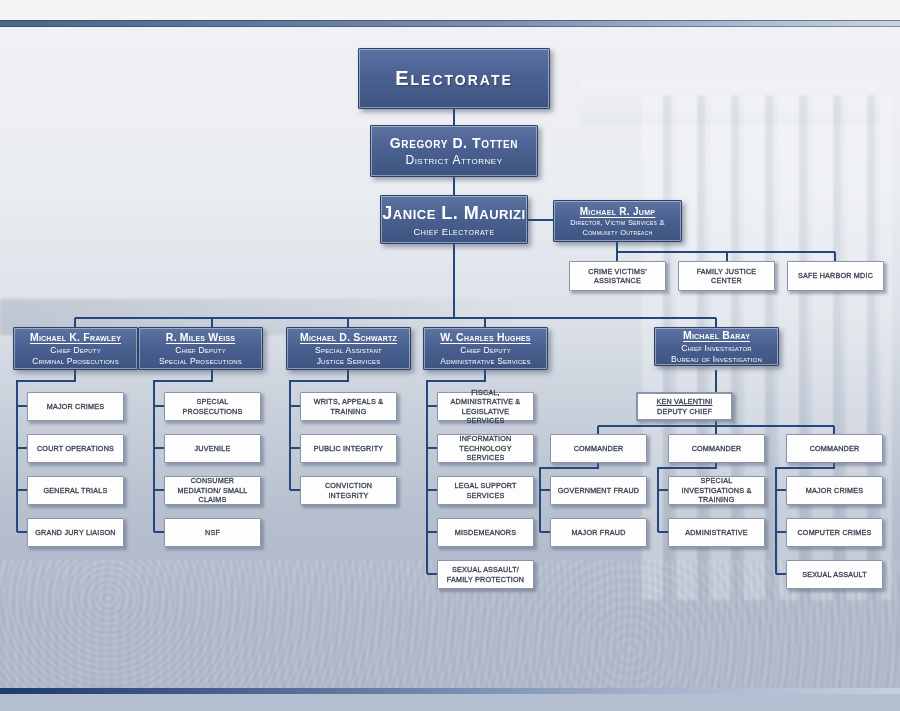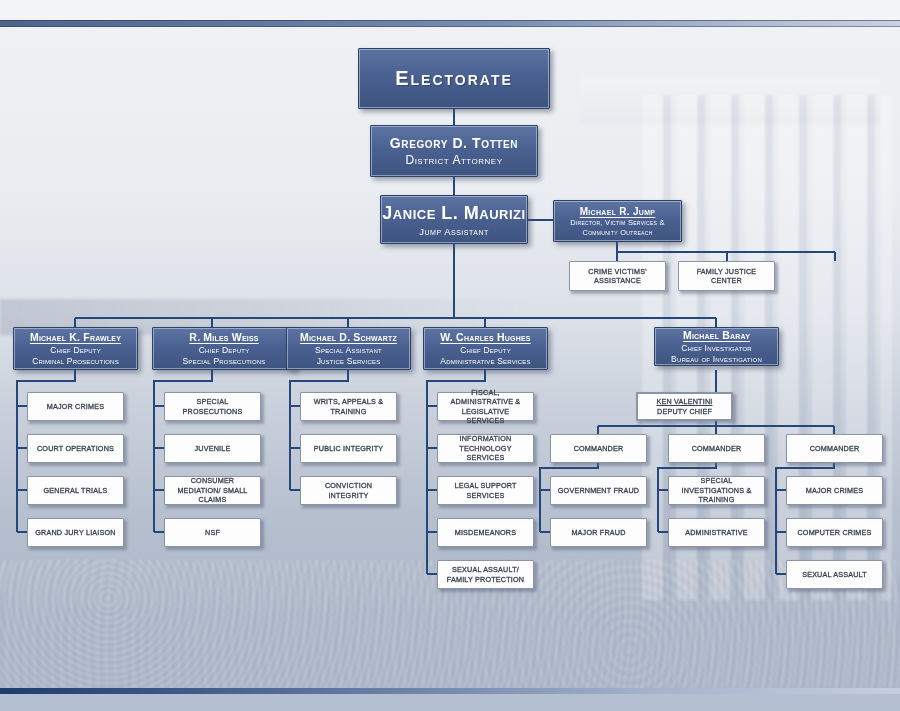--- a/index.html
+++ b/index.html
@@ -101,41 +101,44 @@
     <span class="ttl-xl">Electorate</span>
   </div>
 
   <div class="bb" style="left:370px;top:125px;width:168px;height:52px">
     <span class="nm-lg">Gregory D. Totten</span>
     <span class="sub-lg">District Attorney</span>
   </div>
 
   <div class="bb" style="left:380px;top:195px;width:148px;height:49px">
     <span class="nm-md">Janice L. Maurizi</span>
-    <span class="sub-md">Jump Assistant</span>
+    <span class="sub-md">Chief Electorate</span>
   </div>
 
   <div class="bb" style="left:553px;top:200px;width:129px;height:42px">
     <span class="nm-sm u">Michael R. Jump</span>
     <span class="sub-sm">Director, Victim Services &amp; Community Outreach</span>
   </div>
 
   <div class="wb" style="left:569px;top:261px;height:30px">
       <span>CRIME VICTIMS' ASSISTANCE</span>
     </div>
   <div class="wb" style="left:678px;top:261px;height:30px">
       <span>FAMILY JUSTICE CENTER</span>
+    </div>
+  <div class="wb" style="left:787px;top:261px;height:30px">
+      <span>SAFE HARBOR MDIC</span>
     </div>
 
   <div class="bb" style="left:13px;top:327px;width:125px;height:43px">
     <span class="nm-d u">Michael K. Frawley</span>
     <span class="sub-d">Chief Deputy</span>
     <span class="sub-d">Criminal Prosecutions</span>
   </div>
-  <div class="bb" style="left:152px;top:327px;width:144px;height:43px">
+  <div class="bb" style="left:138px;top:327px;width:125px;height:43px">
     <span class="nm-d u">R. Miles Weiss</span>
     <span class="sub-d">Chief Deputy</span>
     <span class="sub-d">Special Prosecutions</span>
   </div>
   <div class="bb" style="left:286px;top:327px;width:125px;height:43px">
     <span class="nm-d u">Michael D. Schwartz</span>
     <span class="sub-d">Special Assistant</span>
     <span class="sub-d">Justice Services</span>
   </div>
   <div class="bb" style="left:423px;top:327px;width:125px;height:43px">

